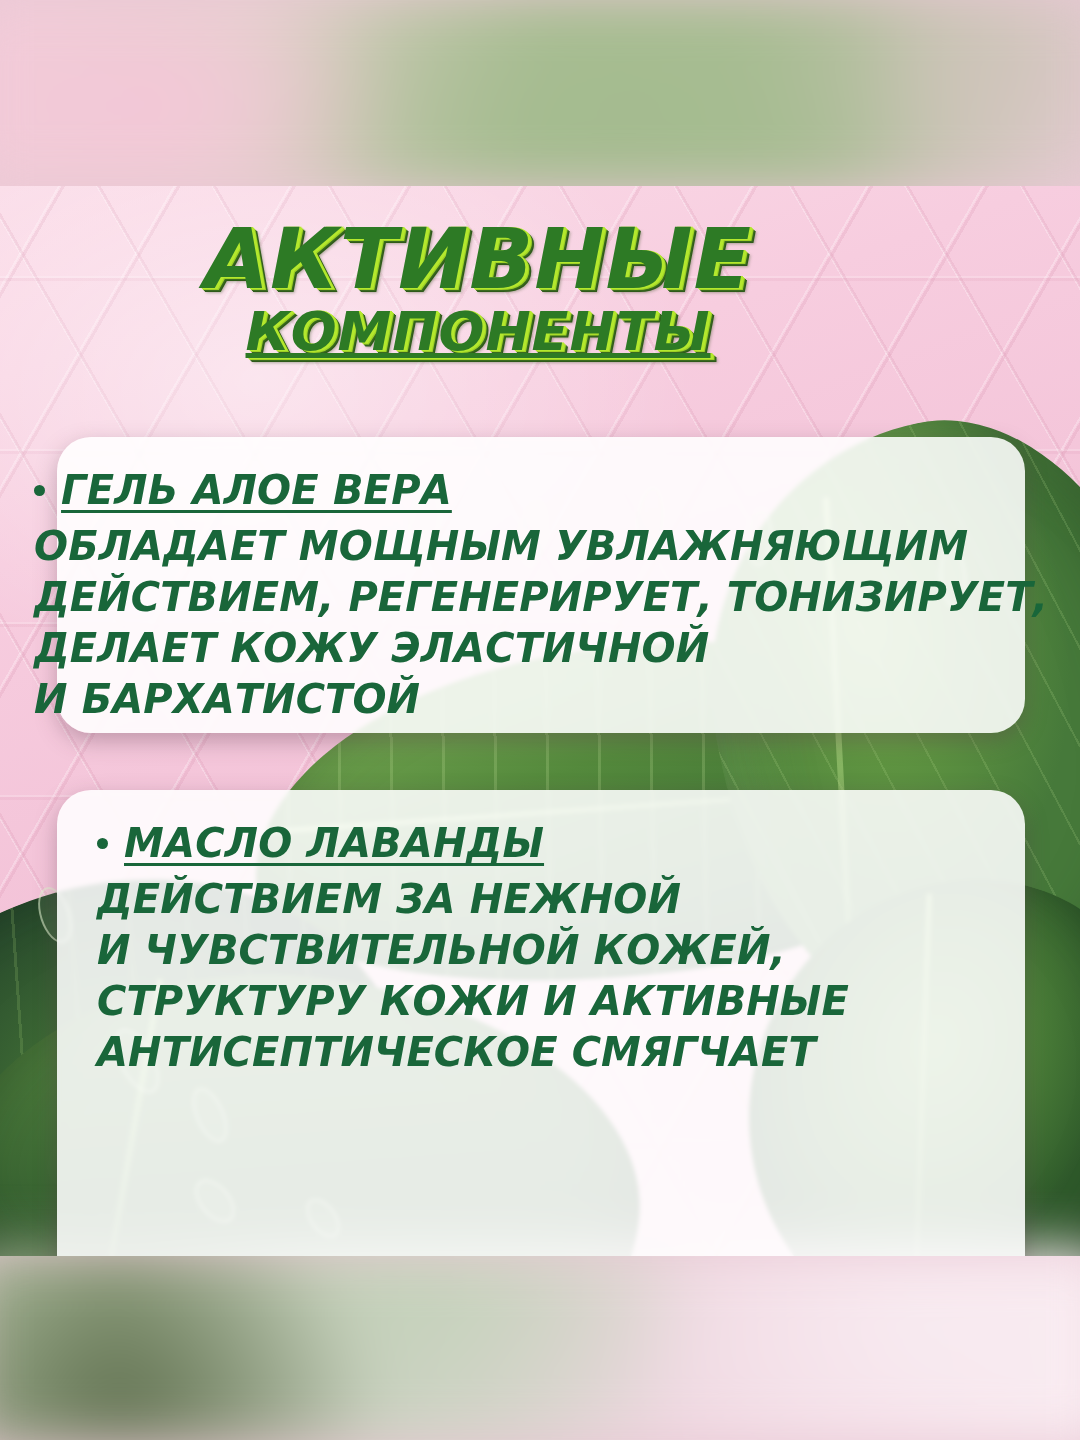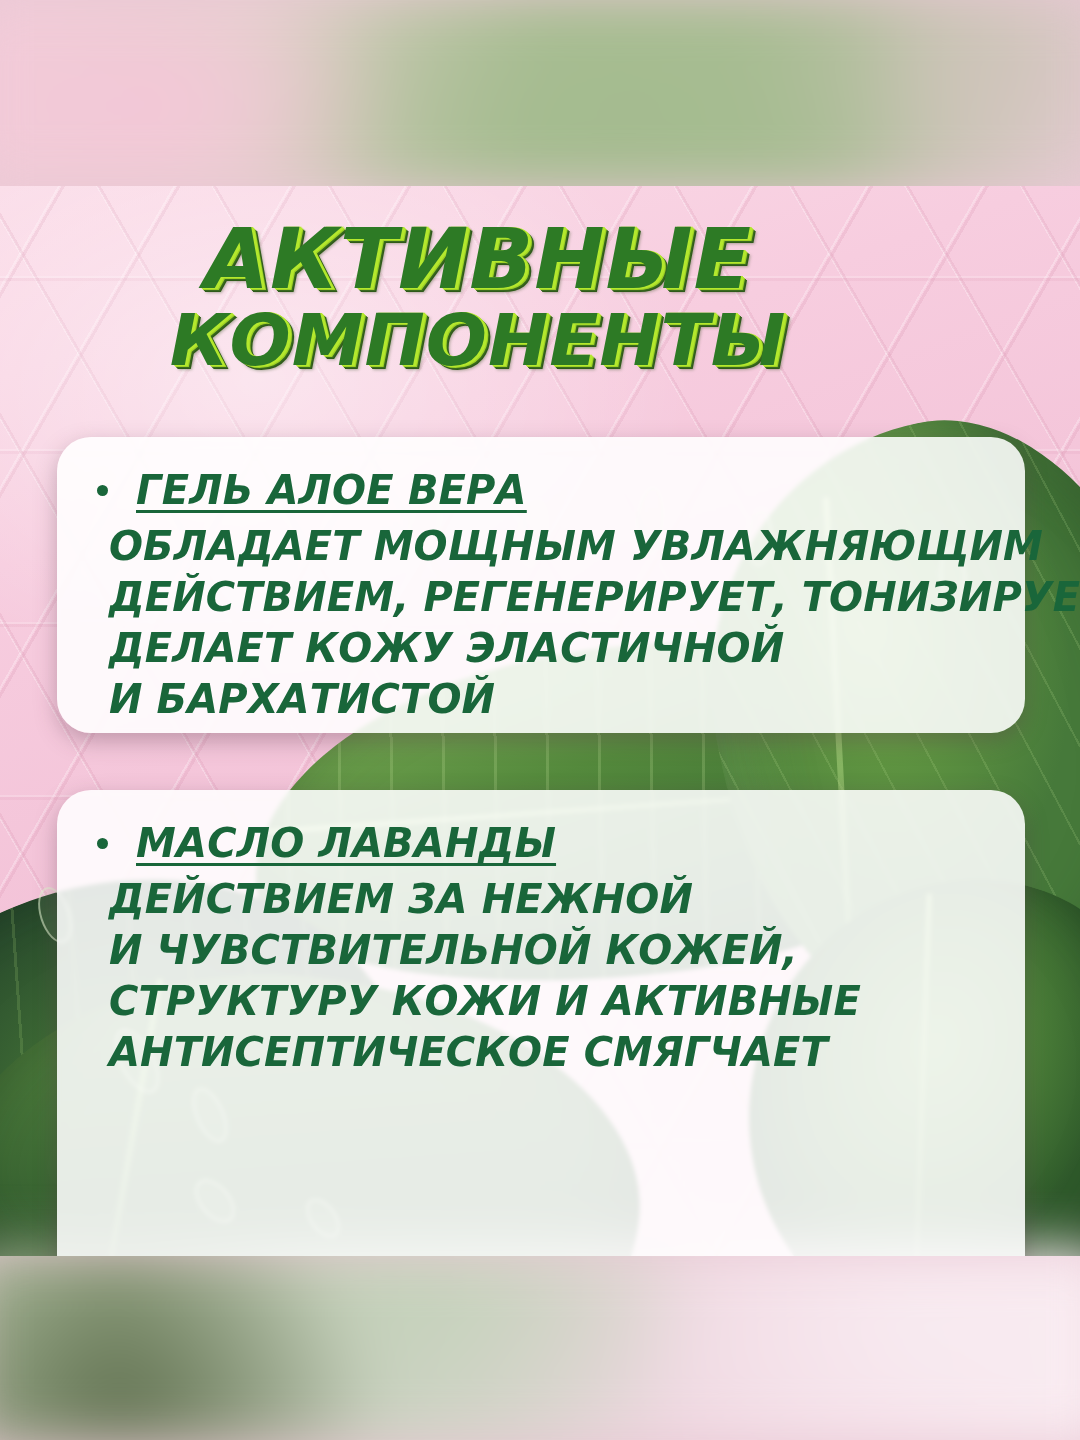--- a/index.html
+++ b/index.html
@@ -228,40 +228,41 @@
     color:#2d7a25;
     text-shadow:
        2px 0   0 #b4e82e,
        3px 1px 0 #b4e82e,
        4px 2px 0 #9ed225,
        5px 3px 0 #3a6a1f,
        6px 4px 0 #2f5a1a,
        7px 5px 3px rgba(40,70,20,.35);
     white-space:nowrap;
   }
-  #title .tline-2 { font-size:72px; margin-top:6px; }
+  #title .tline-2 { font-size:54px; margin-top:6px;text-decoration:underline; }
 
   
   .card {
     position:absolute; left:57px;
     width:968px;
     background:rgba(255,255,255,.88);
     border-radius:34px;
     box-shadow:0 8px 22px rgba(90,60,75,.34);
     z-index:5;
     padding:30px 40px 26px 40px;
     backdrop-filter:blur(2px);
   }
   #card-aloe   { top:251px; height:296px; }
   #card-lavender { top:604px; height:516px; }
 
   .bullet-row {
     display:flex;
     align-items:flex-start;
-    gap:28px;
+    gap:16px;
+    justify-content:center;
   }
   .bullet-dot {
     flex:0 0 auto;
     width:11px; height:11px;
     border-radius:50%;
     background:#19663a;
     margin-top:18px;
   }
   .bullet-body { flex:1 1 auto; }
 

